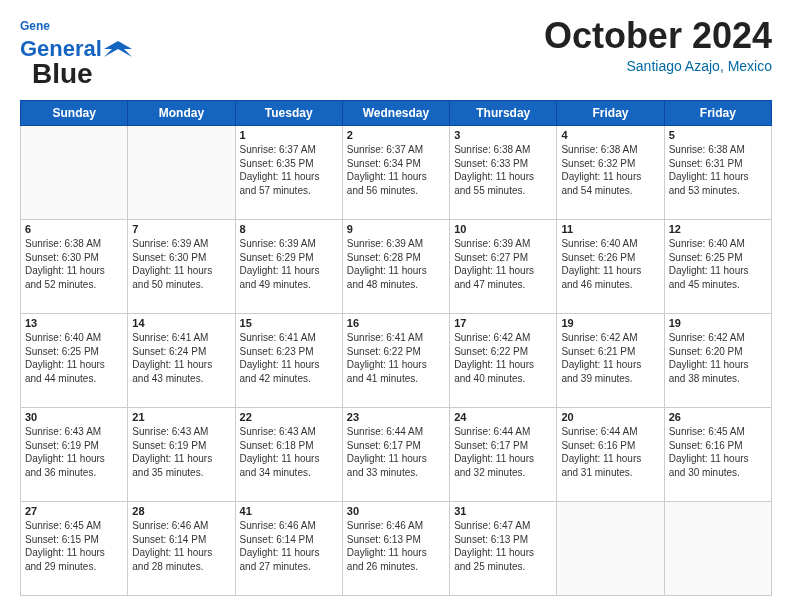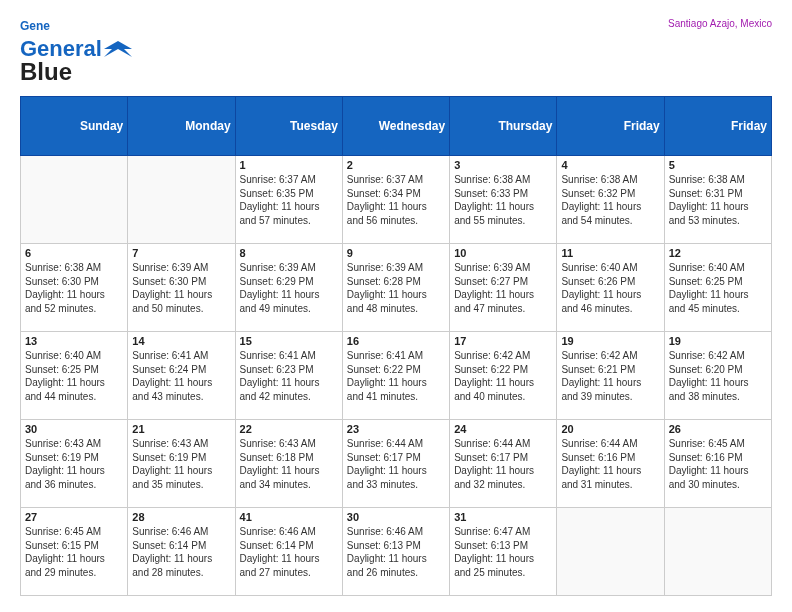--- a/index.html
+++ b/index.html
@@ -41,37 +41,37 @@
     .title-section {
       text-align: right;
     }
     .month-title {
       font-size: 36px;
       font-weight: bold;
       color: #222;
       line-height: 1.1;
     }
     .subtitle {
-      font-size: 10px;
-      color: #a21caf;
+      font-size: 14px;
+      color: #0369a1;
       margin-top: 2px;
     }
     .calendar {
       flex: 1;
       border-collapse: collapse;
       width: 100%;
       table-layout: fixed;
     }
     .calendar th {
       background-color: #1565c0;
       color: #fff;
       font-size: 12px;
       font-weight: bold;
-      padding: 22px 4px;
-      text-align: right;
+      padding: 5px 4px;
+      text-align: center;
       border: 1px solid #0d47a1;
     }
     .calendar td {
       border: 1px solid #ccc;
       vertical-align: top;
       padding: 3px 4px;
       font-size: 9.5px;
       color: #333;
       height: 85px;
     }
@@ -100,23 +100,24 @@
         <svg class="logo-icon" viewBox="0 0 40 24">
           <text x="0" y="16" font-size="16" font-weight="bold" fill="#1565c0">General</text>
         </svg>
       </div>
       <div style="display:flex;align-items:center;gap:2px">
         <span style="font-size:22px;font-weight:bold;color:#1565c0;">General</span>
         <svg width="28" height="20" viewBox="0 0 28 20">
           <polygon points="14,2 28,10 20,10 28,18 14,10 0,18 8,10 0,10" fill="#1565c0"></polygon>
         </svg>
       </div>
-      <span style="font-size:24px;font-weight:bold;color:#222;margin-top:-4px;margin-left:0;">Blue</span>
+      <span style="font-size:28px;font-weight:bold;color:#222;margin-top:-4px;margin-left:12px;">Blue</span>
     </div>
     <div class="title-section">
+      <div class="month-title">October 2024</div>
       <div class="subtitle">Santiago Azajo, Mexico</div>
     </div>
   </div>
 
   <table class="calendar">
     <thead>
       <tr id="header-row">
           <th>Sunday</th>
           <th>Monday</th>
           <th>Tuesday</th>

